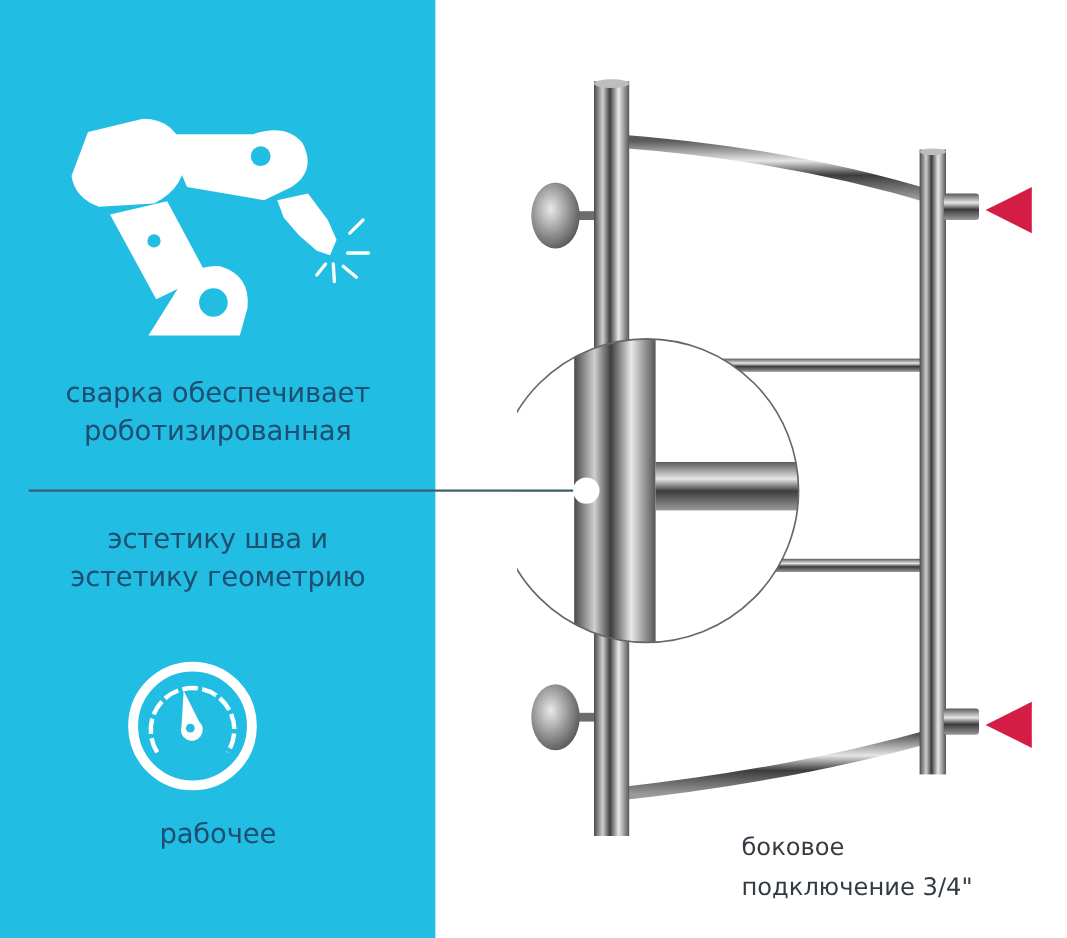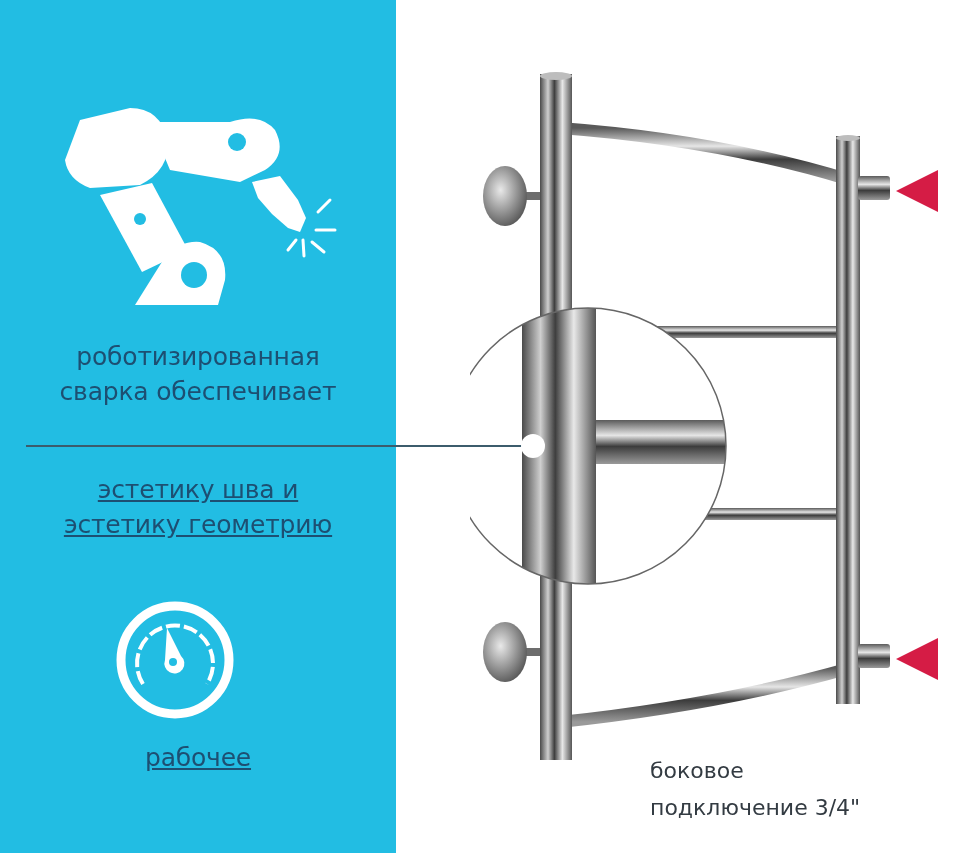--- a/index.html
+++ b/index.html
@@ -1,23 +1,23 @@
 <!DOCTYPE html>
 <html><head>
 <meta charset="utf-8">
 <style>
   html,body{margin:0;padding:0;}
   body{width:970px;height:853px;position:relative;overflow:hidden;background:#ffffff;font-family:"DejaVu Sans","Liberation Sans",sans-serif;}
   .left{position:absolute;left:0;top:0;width:396px;height:853px;background:#22bde3;}
   .right{position:absolute;left:396px;top:0;width:574px;height:853px;background:#ffffff;}
   .txt{position:absolute;color:#1d4f72;text-align:center;font-size:25px;line-height:35px;letter-spacing:-0.2px;}
   .t1{left:0;width:396px;top:339px;}
-  .t2{left:0;width:396px;top:472px;text-decoration:underline;}
-  .t3{left:0;width:396px;top:740px;text-decoration:underline;}
-  .t4{position:absolute;left:650px;top:752px;color:#333b42;font-size:22px;line-height:37px;text-align:left;}
+  .t2{left:0;width:396px;top:472px;}
+  .t3{left:0;width:396px;top:740px;}
+  .t4{position:absolute;left:674px;top:752px;color:#333b42;font-size:22px;line-height:37px;text-align:left;}
   .divider{position:absolute;left:26px;top:445px;width:504px;height:2px;background:#3c5c6c;}
   svg{position:absolute;}
 </style>
 </head>
 <body>
 
 <div class="left"></div>
 <div class="right"></div>
 
 <svg style="left:60px;top:100px" width="290" height="210" viewBox="0 0 290 210">
@@ -39,22 +39,22 @@
   <g stroke="#ffffff" stroke-width="3" stroke-linecap="round">
     <line x1="258" y1="112" x2="270" y2="100"></line>
     <line x1="256" y1="130" x2="275" y2="130"></line>
     <line x1="252" y1="142" x2="264" y2="152"></line>
     <line x1="243" y1="140" x2="244" y2="156"></line>
     <line x1="236" y1="140" x2="228" y2="150"></line>
   </g>
 </svg>
 
 <div class="txt t1">
+  <div>сварка обеспечивает</div>
   <div>роботизированная</div>
-  <div>сварка обеспечивает</div>
 </div>
 
 <div class="divider"></div>
 
 <div class="txt t2">
   <div>эстетику шва и</div>
   <div>эстетику геометрию</div>
 </div>
 
 <svg style="left:113px;top:598px" width="124" height="124" viewBox="0 0 124 124">

